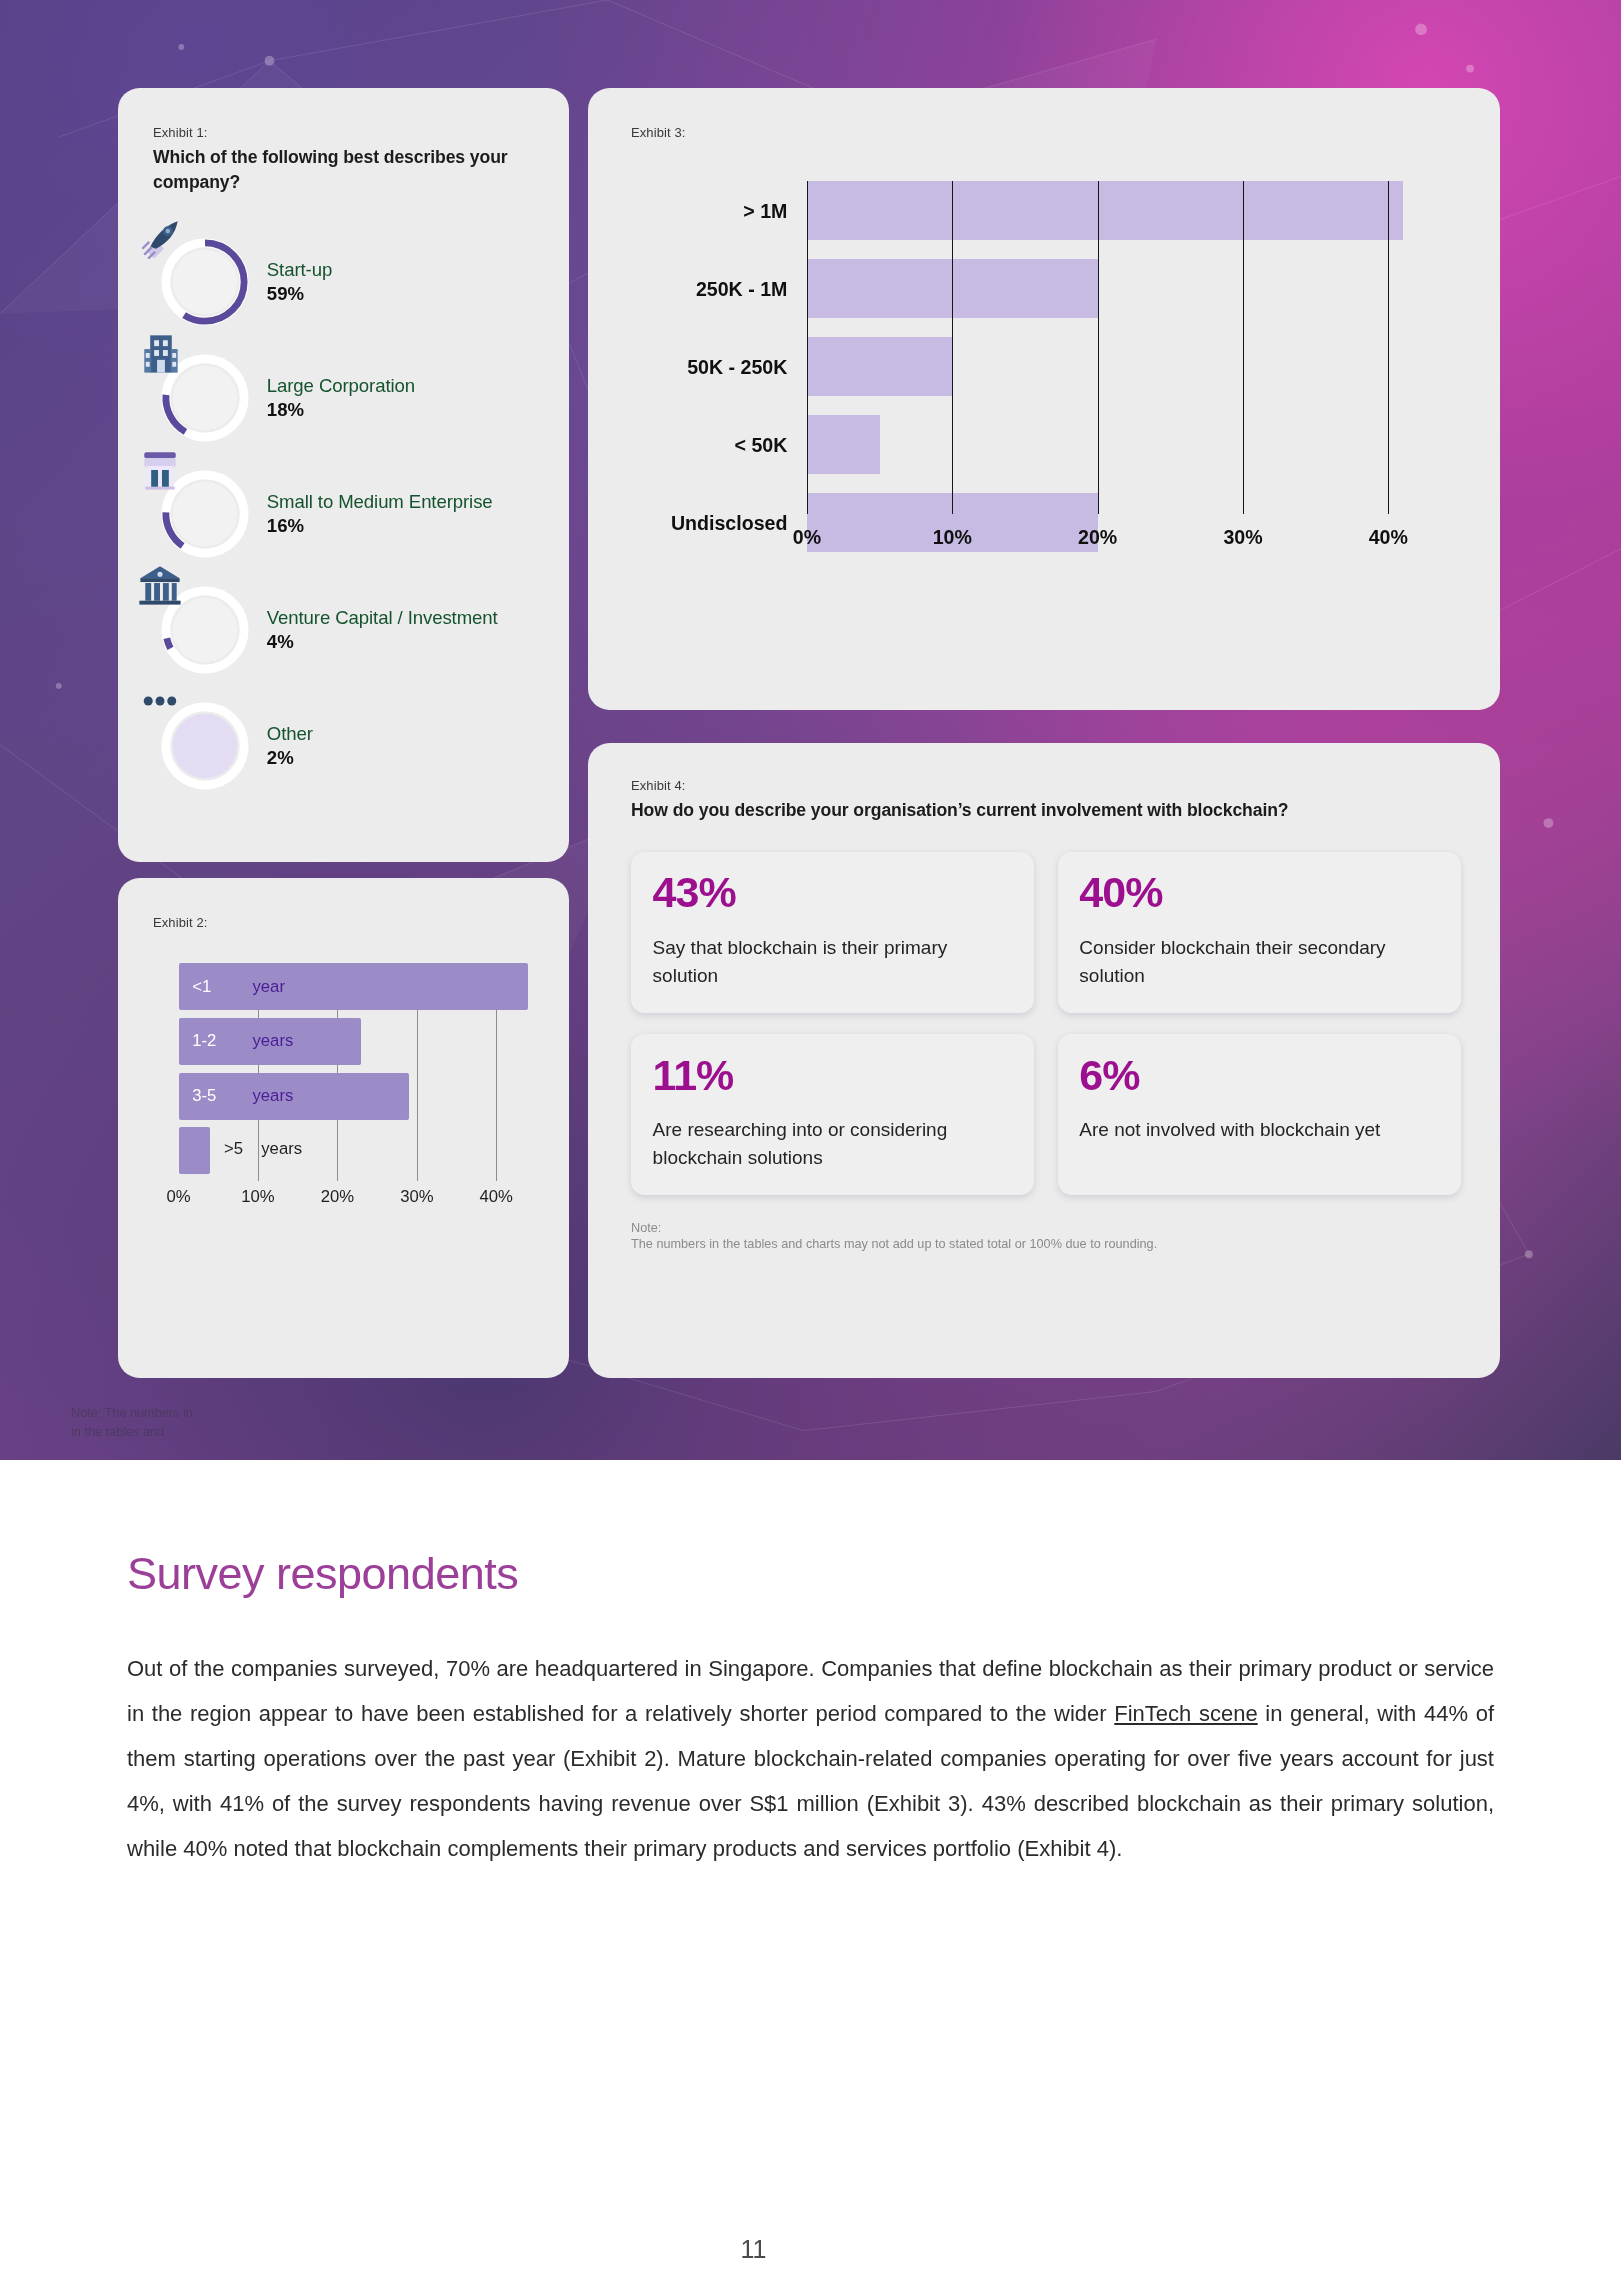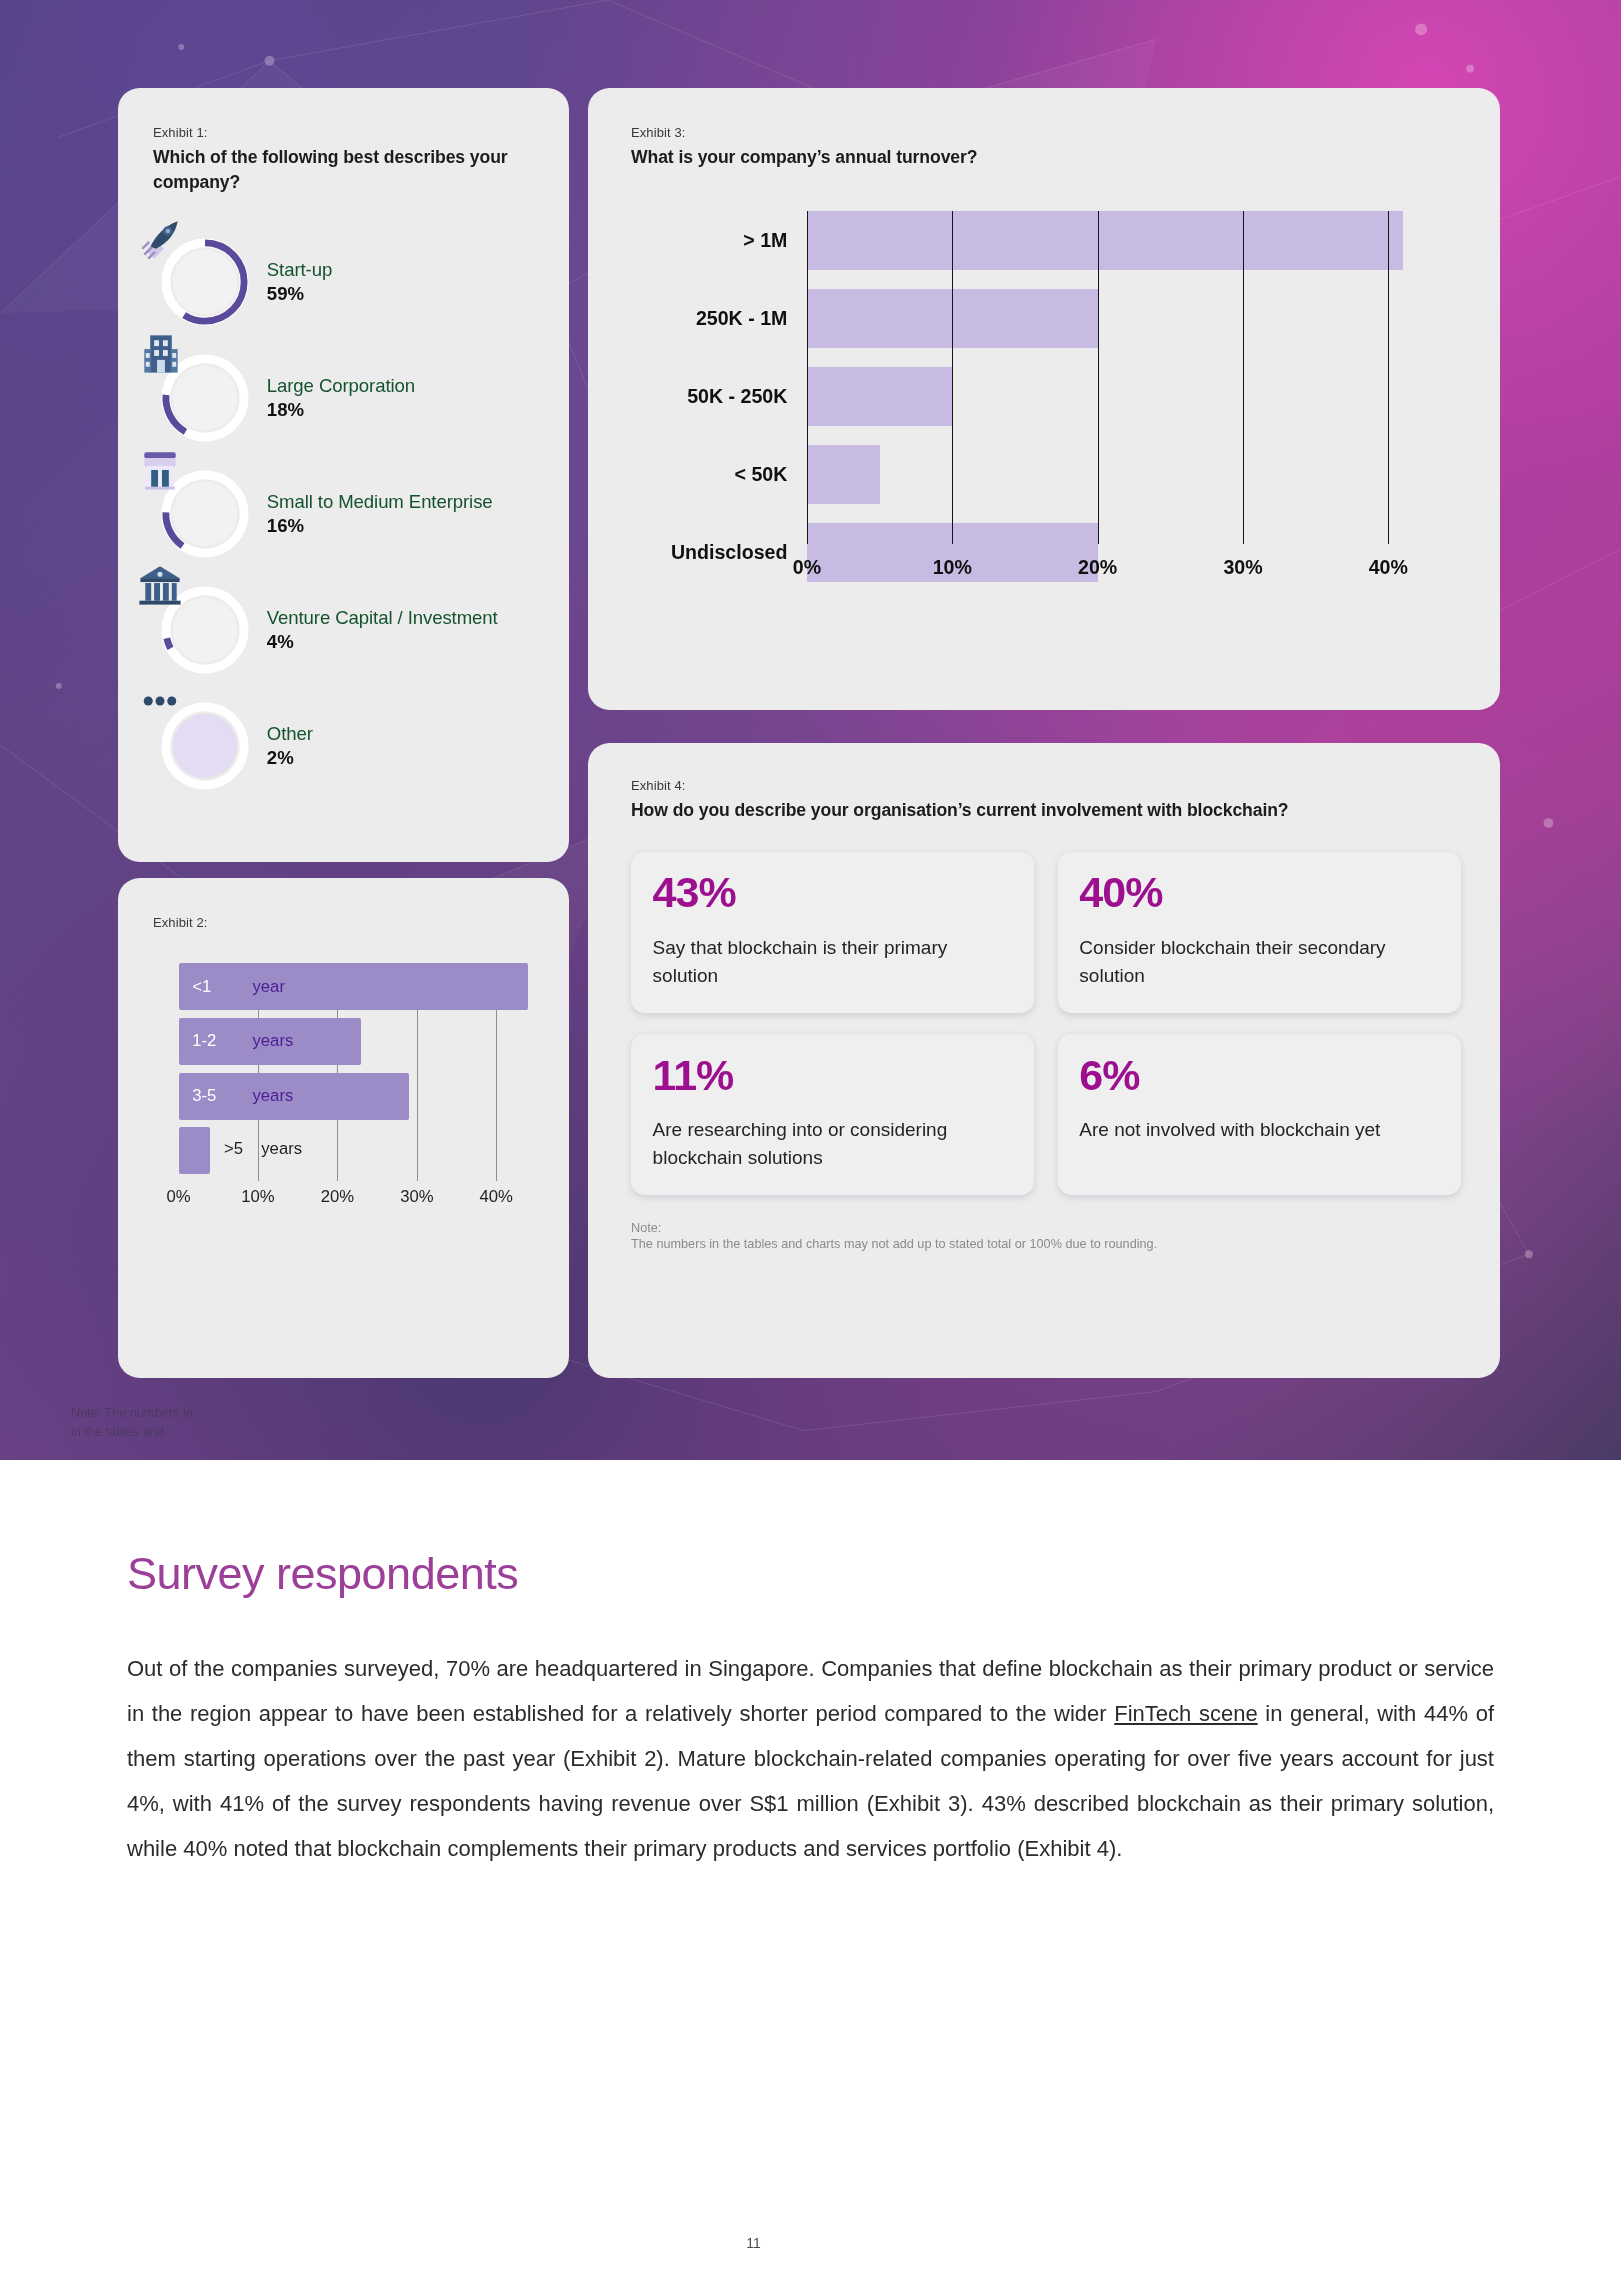--- a/index.html
+++ b/index.html
@@ -110,21 +110,21 @@
     font-size: 45px; color:#9c3f99; font-weight: 400; letter-spacing:-0.5px;
   }
   .sec-body {
     margin: 47px 127px 0 127px;
     font-size: 22px; color:#2b2b2b; line-height: 2.04;
     text-align: justify;
   }
   .link { color:#2b2b2b; text-decoration: underline; }
   .page-num {
     position:absolute; left:0; top:2235px; width:1507px; text-align:center;
-    font-size:14px; color:#4a4a4a;
+    font-size:25px; color:#4a4a4a;
   }
 </style>
 </head>
 <body>
 
 <div class="hero">
   <svg class="hero-poly" viewBox="0 0 1654 1490" preserveAspectRatio="none">
     <g stroke="rgba(255,255,255,0.22)" stroke-width="1" fill="none">
       <path d="M0 320 L275 62 L620 0"></path>
       <path d="M275 62 L560 300 L900 120"></path>
@@ -341,21 +341,20 @@
         <div class="e2-tick" style="left: 22.2222%;">10%</div>
         <div class="e2-tick" style="left: 44.4444%;">20%</div>
         <div class="e2-tick" style="left: 66.6667%;">30%</div>
         <div class="e2-tick" style="left: 88.8889%;">40%</div>
       </div>
   </div>
 </div>
 
 <div class="card" id="exhibit3">
   <div class="ex-label">Exhibit 3:</div>
-  <div class="ex-q">What is your company’s annual turnover?</div>
 
   <div class="e3-chart">
     <div class="e3-plot" id="e3-plot">
       <div class="e3-row">
         <span class="e3-cat">&gt; 1M</span>
         <div class="e3-bar" id="e3-bar-0" style="width: 91.1111%;"></div>
       </div>
       <div class="e3-row">
         <span class="e3-cat">250K - 1M</span>
         <div class="e3-bar" id="e3-bar-1" style="width: 44.4444%;"></div>

